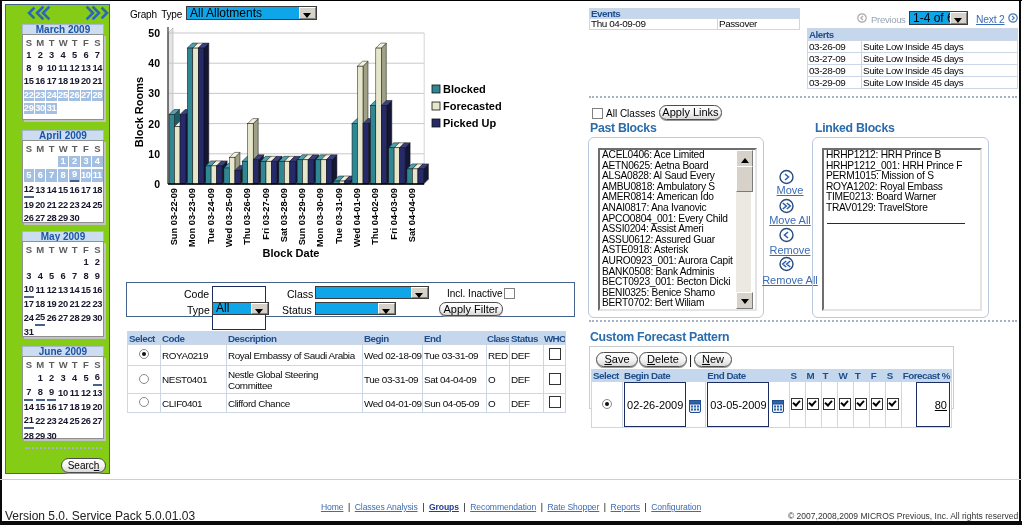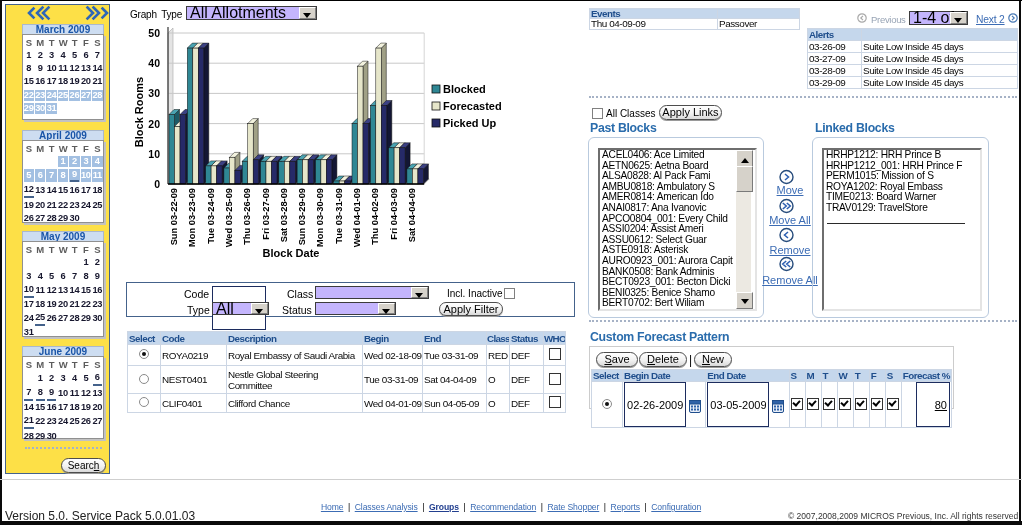--- a/index.html
+++ b/index.html
@@ -3,41 +3,41 @@
 html,body{margin:0;padding:0}
 body{width:1022px;height:525px;overflow:hidden;background:#fff;
  font-family:"Liberation Sans",sans-serif;font-size:11px;color:#000;position:relative}
 .abs{position:absolute}
 
 #topbar{left:0;top:0;width:1022px;height:1.3px;background:#000}
 #botbar{left:0;top:521px;width:1022px;height:4px;background:#0a0a0a}
 #lbar{left:0;top:0;width:1.5px;height:525px;background:#0a0a0a}
 #rbar{left:1019px;top:1px;width:2px;height:524px;background:#0a0a0a}
 
-#side{left:5px;top:3.5px;width:103px;height:468px;border:1px solid #44628b;background:#fde047}
+#side{left:5px;top:3.5px;width:103px;height:468px;border:1px solid #44628b;background:#84cc16}
 .arrowrow{position:absolute;top:-1px;left:0;width:100%;height:17px}
 .calt{position:absolute;left:16px;width:80px;height:10px;background:#cdddf1;
  border:1px solid #aab8cc;border-bottom:none;color:#1a55a8;font-weight:bold;font-size:10px;
  text-align:center;line-height:10px}
 .calg{position:absolute;left:16px;width:80px;background:#fff;border:1px solid #909090;
  box-shadow:2px 2px 0 #c2c2c2}
 table.ct{border-collapse:collapse;width:100%;table-layout:fixed;margin-top:1px}
 table.ct td{text-align:center;padding:0;font-size:9.3px;letter-spacing:-0.3px;font-weight:bold;color:#17172e;height:13.4px;line-height:13px}
 table.ct td.dow{color:#5c5c5c;height:12px;font-size:9.5px}
 table.ct span{display:inline-block;min-width:9px;padding:0}
 table.ct td.hl{background:#a3c0e2;background-clip:content-box;padding:1px 0.5px;color:#fff;height:11px;line-height:11px}
 
 table.ct span.ul{border-bottom:2px solid #44628b}
 #sdots{left:19px;top:442px;width:77px;border-top:2px dotted #a6b2c6}
 .pill{position:absolute;border:1px solid #4d4d4d;border-radius:9px;
  background:linear-gradient(#ffffff,#f2f2f2 55%,#d9d9d9);text-align:center;
  font-size:11px;color:#000;box-shadow:0 1px 0 #9a9a9a}
 
 #gtlabel{left:130px;top:9px;font-size:10px;word-spacing:2px;letter-spacing:-0.2px}
-.winsel{position:absolute;background:#c4b5fd;border:1.5px solid #3c3c3c;font-size:16px}
+.winsel{position:absolute;background:#0ea5e9;border:1.5px solid #3c3c3c;font-size:12px}
 .winsel .tx{position:absolute;left:3px;top:0px;white-space:nowrap}
 .winsel .btn{position:absolute;right:0;top:0;bottom:0;width:15px;background:#d6d2ca;
  border:1px solid;border-color:#fff #808080 #808080 #fff}
 .winsel .btn:after{content:"";position:absolute;left:3px;top:5px;border:4px solid transparent;border-top:5px solid #000}
 
 #fbox{left:126px;top:282px;width:447px;height:33px;border:1px solid #44628b}
 .lbl{position:absolute;font-size:10.5px;white-space:nowrap}
 .inp{position:absolute;background:#fff;border:1px solid #1c2c5e;font-size:11px;padding:16px 2px}
 .cb{position:absolute;width:9px;height:9px;background:#fff;border:1px solid #808080}
 
@@ -671,27 +671,27 @@
 <span class="lbl abs" style="left:606px;top:108px;font-size:10px">All Classes</span>
 <div class="pill" style="left:659px;top:105px;width:61px;height:13px;line-height:13px">Apply Links</div>
 
 <div class="h2" style="left:590px;top:121px">Past Blocks</div>
 <div class="h2" style="left:815px;top:121px">Linked Blocks</div>
 
 <div class="roundp" style="left:588px;top:137px;width:174px;height:179px"></div>
 <div class="listbox" style="left:598px;top:148px;width:155px;height:159px">
 <div class="it">ACEL0406: Ace Limited</div>
 <div class="it">AETN0625: Aetna Board</div>
-<div class="it">ALSA0828: Al Pack Fami</div>
+<div class="it">ALSA0828: Al Saud Every</div>
 <div class="it">AMBU0818: Ambulatory S</div>
 <div class="it">AMER0814: American Ido</div>
 <div class="it">ANAI0817: Ana Ivanovic</div>
 <div class="it">APCO0804_001: Every Child</div>
 <div class="it">ASSI0204: Assist Ameri</div>
-<div class="it">ASSU0612: Select Guar</div>
+<div class="it">ASSU0612: Assured Guar</div>
 <div class="it">ASTE0918: Asterisk</div>
 <div class="it">AURO0923_001: Aurora Capit</div>
 <div class="it">BANK0508: Bank Adminis</div>
 <div class="it">BECT0923_001: Becton Dicki</div>
 <div class="it">BENI0325: Benice Shamo</div>
 <div class="it">BERT0702: Bert Wiliam</div>
 </div>
 <div class="sb" style="left:736px;top:150px;height:159px">
  <span class="sbtn up" style="top:0"></span>
  <span class="sthumb" style="top:16px;height:24px"></span>

